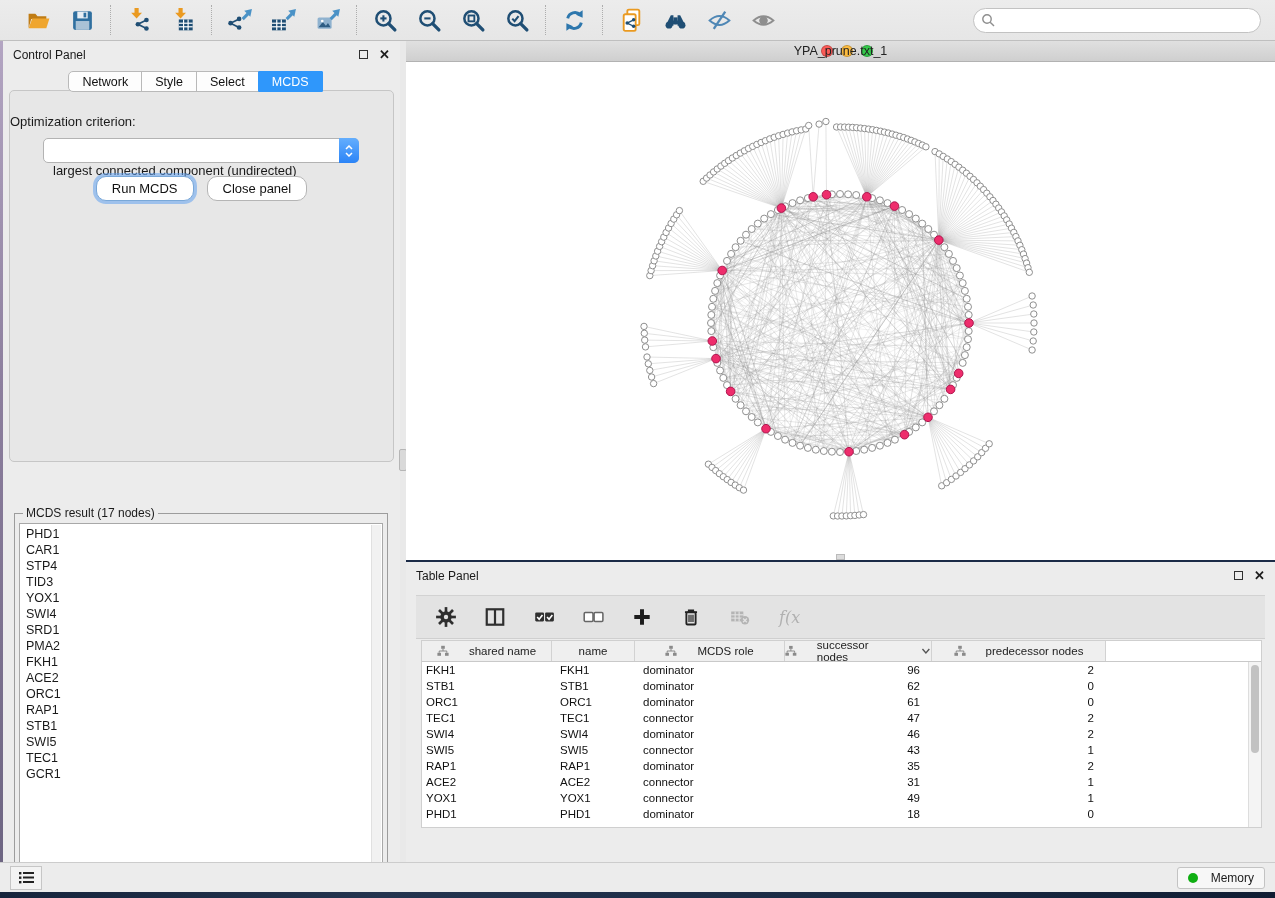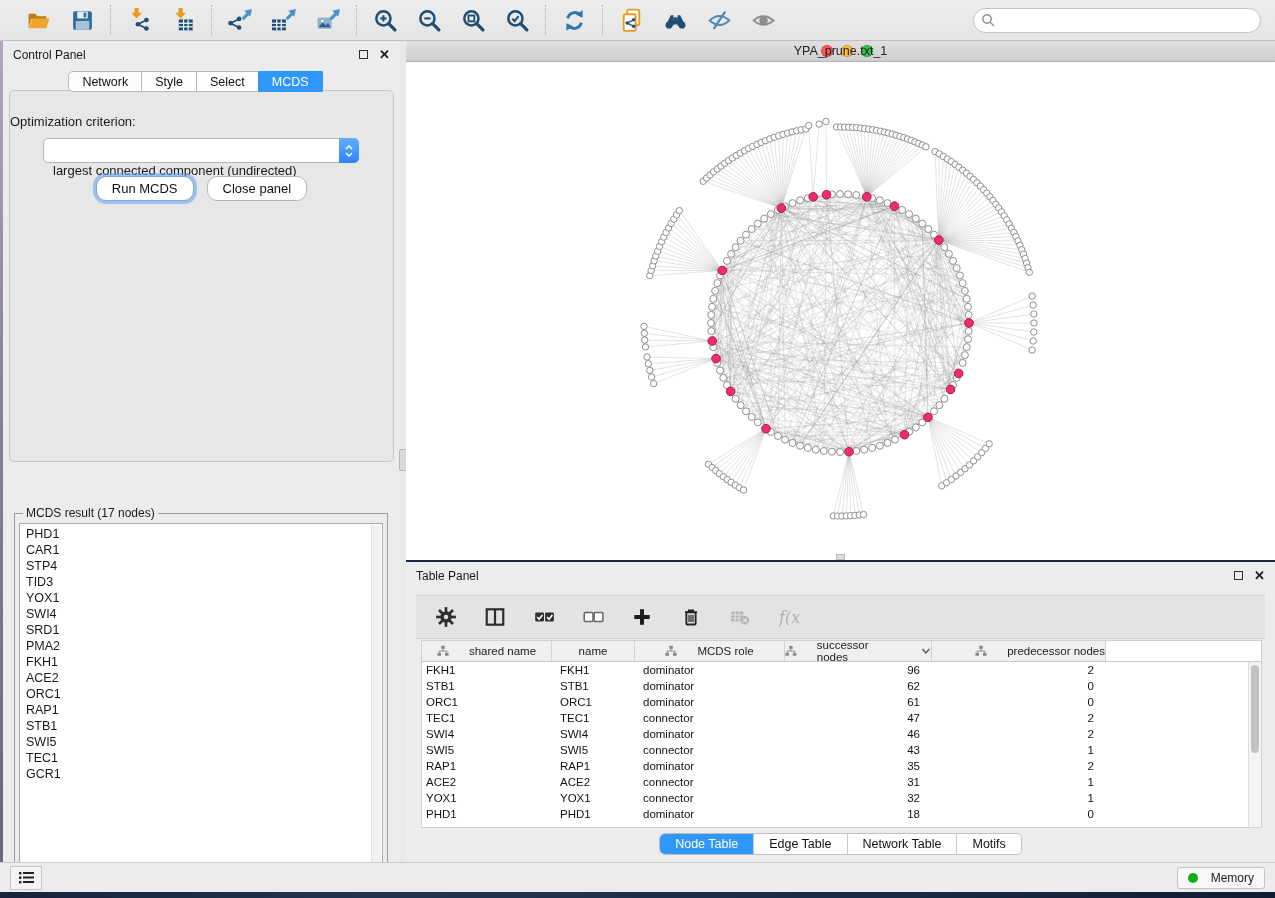--- a/index.html
+++ b/index.html
@@ -1319,21 +1319,21 @@
               <rect x="0.4" y="7.8" width="3.6" height="3"></rect>
               <rect x="8" y="7.8" width="3.6" height="3"></rect>
             </g>
             <path d="M6 3.8 V6 M2.2 7.8 V6 h7.6 v1.8" stroke="#8a8a8a" fill="none" stroke-width="1"></path>
           </svg>
           <span>successor nodes</span>
           <svg width="10" height="8" viewBox="0 0 10 8">
             <path d="M1.5 2 l3.5 4 3.5-4" fill="none" stroke="#555" stroke-width="1.4"></path>
           </svg>
         </div>
-        <div class="th" style="width: 174px; justify-content: flex-end;">
+        <div class="th" style="width: 174px;">
           <svg width="12" height="12" viewBox="0 0 12 12">
             <g fill="#8a8a8a">
               <rect x="4.2" y="0.8" width="3.6" height="3"></rect>
               <rect x="0.4" y="7.8" width="3.6" height="3"></rect>
               <rect x="8" y="7.8" width="3.6" height="3"></rect>
             </g>
             <path d="M6 3.8 V6 M2.2 7.8 V6 h7.6 v1.8" stroke="#8a8a8a" fill="none" stroke-width="1"></path>
           </svg>
           <span>predecessor nodes</span>
         </div>
@@ -1393,43 +1393,35 @@
           <div class="td" style="width: 130px; padding-left: 4px;">ACE2</div>
           <div class="td" style="width: 83px; padding-left: 8px;">ACE2</div>
           <div class="td" style="width: 150px; padding-left: 8px;">connector</div>
           <div class="td num" style="width: 147px; padding-left: 0px; padding-right: 12px;">31</div>
           <div class="td num" style="width: 174px; padding-left: 0px; padding-right: 12px;">1</div>
         </div>
         <div class="tr">
           <div class="td" style="width: 130px; padding-left: 4px;">YOX1</div>
           <div class="td" style="width: 83px; padding-left: 8px;">YOX1</div>
           <div class="td" style="width: 150px; padding-left: 8px;">connector</div>
-          <div class="td num" style="width: 147px; padding-left: 0px; padding-right: 12px;">32</div>
+          <div class="td num" style="width: 147px; padding-left: 0px; padding-right: 12px;">49</div>
           <div class="td num" style="width: 174px; padding-left: 0px; padding-right: 12px;">1</div>
         </div>
         <div class="tr">
           <div class="td" style="width: 130px; padding-left: 4px;">PHD1</div>
           <div class="td" style="width: 83px; padding-left: 8px;">PHD1</div>
           <div class="td" style="width: 150px; padding-left: 8px;">dominator</div>
           <div class="td num" style="width: 147px; padding-left: 0px; padding-right: 12px;">18</div>
           <div class="td num" style="width: 174px; padding-left: 0px; padding-right: 12px;">0</div>
         </div>
       </div>
     <div id="tp-scroll">
         <div id="tp-thumb"></div>
       </div>
   </div>
-  <div id="tp-tabs">
-      <div id="tp-tabs-inner">
-        <button class="tp-tab active">Node Table</button>
-        <button class="tp-tab">Edge Table</button>
-        <button class="tp-tab">Network Table</button>
-        <button class="tp-tab">Motifs</button>
-      </div>
-    </div>
 </div>
 
 <div id="status-bar" class="abs">
   <div id="list-btn">
     <svg width="17" height="15" viewBox="0 0 17 15">
       <g stroke="#222" stroke-width="2">
           <line x1="5" y1="3" x2="16" y2="3"></line>
           <line x1="5" y1="7.5" x2="16" y2="7.5"></line>
           <line x1="5" y1="12" x2="16" y2="12"></line>
         </g>

